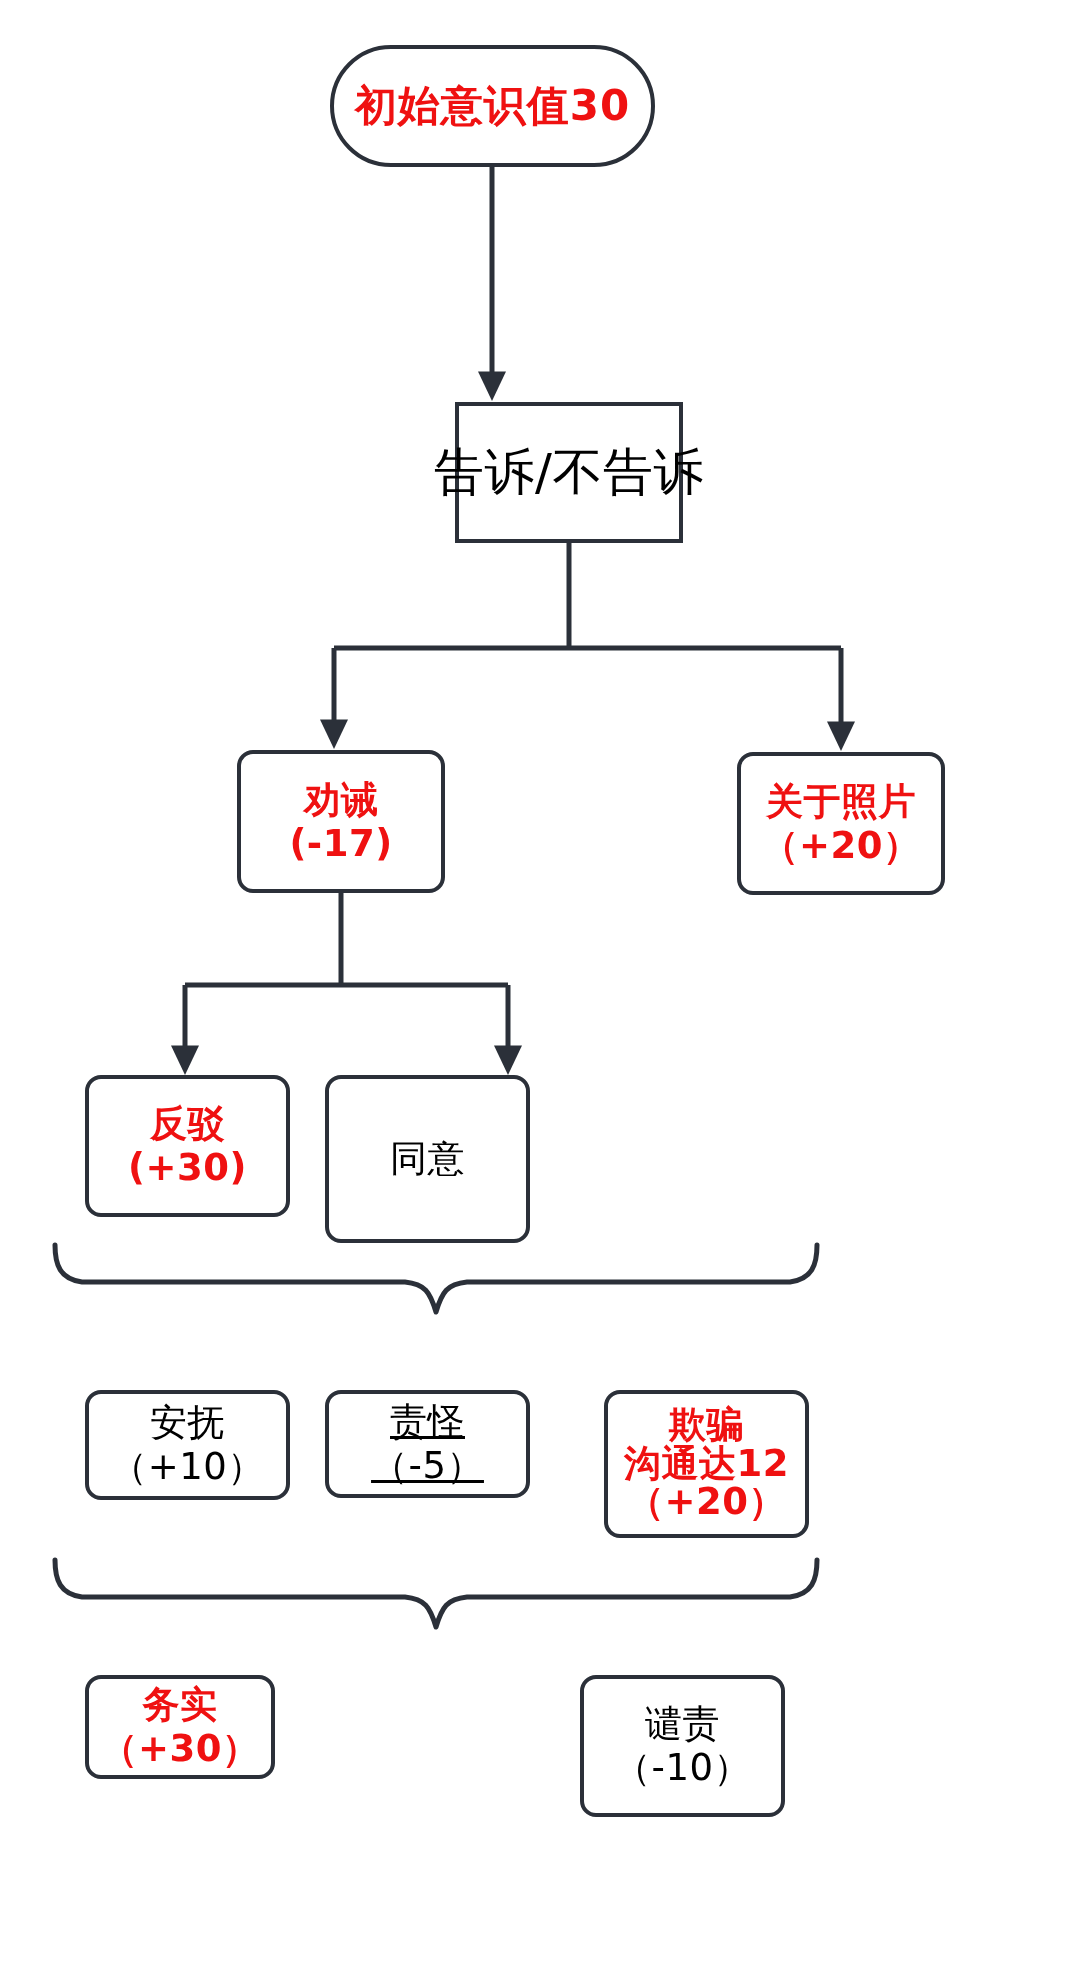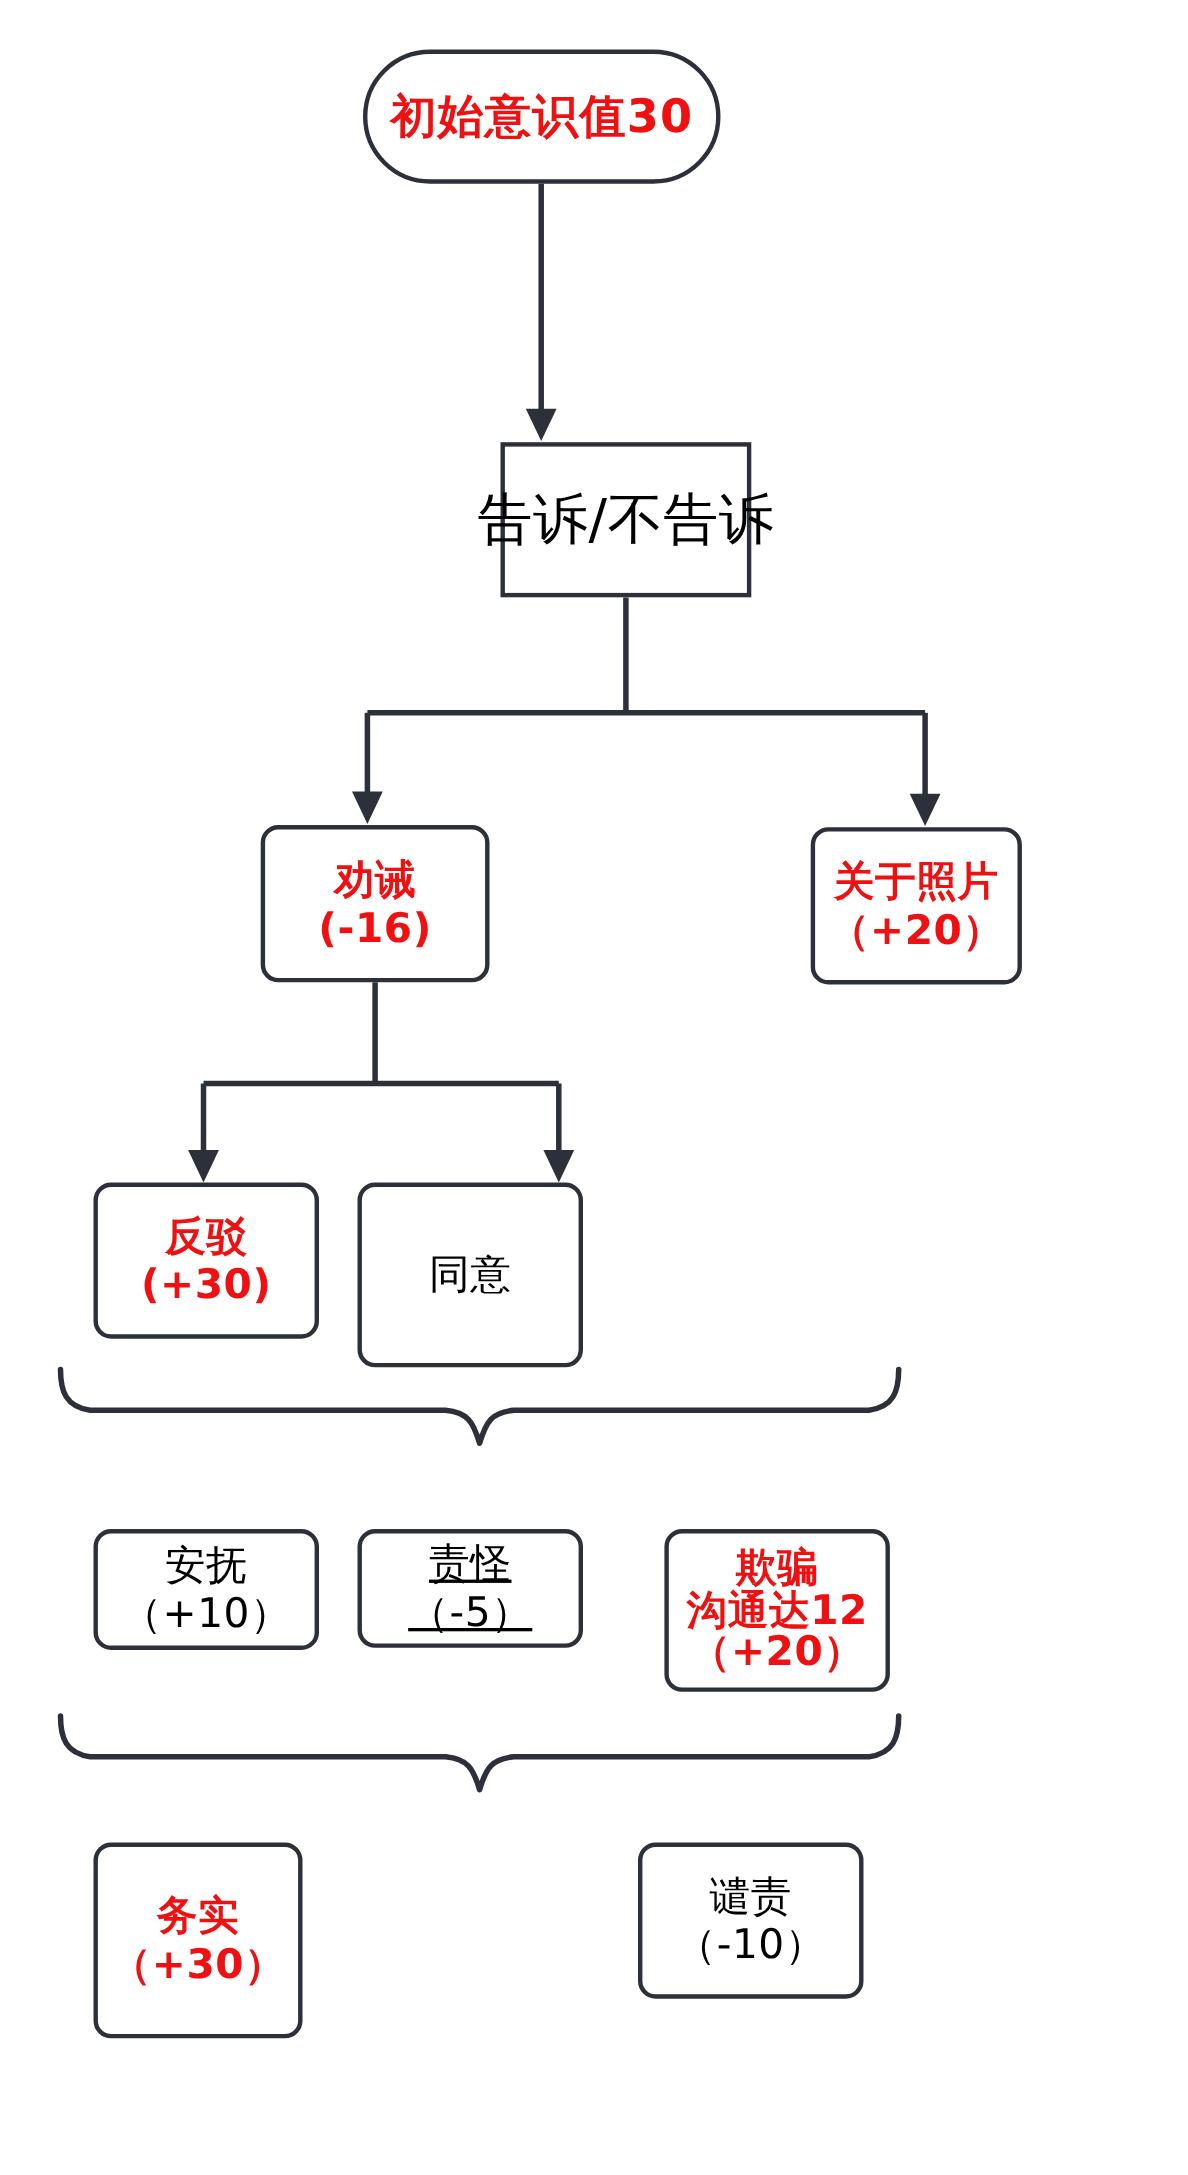--- a/index.html
+++ b/index.html
@@ -120,24 +120,24 @@
   <div class="node stadium title" style="left:330px; top:45px; width:325px; height:122px;">
     <span class="ln">初始意识值30</span>
   </div>
 
   <div class="node sharp plain big" style="left:455px; top:402px; width:228px; height:141px;">
     <span class="ln">告诉/不告诉</span>
   </div>
 
   <div class="node rounded accent" style="left:237px; top:750px; width:208px; height:143px;">
     <span class="ln">劝诫</span>
-    <span class="ln">(-16)</span>
+    <span class="ln">(-17)</span>
   </div>
 
-  <div class="node rounded accent" style="left:737px; top:752px; width:192px; height:143px;">
+  <div class="node rounded accent" style="left:737px; top:752px; width:208px; height:143px;">
     <span class="ln">关于照片</span>
     <span class="ln">（+20）</span>
   </div>
 
   <div class="node rounded accent" style="left:85px; top:1075px; width:205px; height:142px;">
     <span class="ln">反驳</span>
     <span class="ln">(+30)</span>
   </div>
 
   <div class="node rounded plain" style="left:325px; top:1075px; width:205px; height:168px;">
@@ -153,21 +153,21 @@
     <span class="ln">责怪</span>
     <span class="ln">（-5）</span>
   </div>
 
   <div class="node rounded accent" style="left:604px; top:1390px; width:205px; height:148px; line-height:1.05;">
     <span class="ln">欺骗</span>
     <span class="ln">沟通达12</span>
     <span class="ln">（+20）</span>
   </div>
 
-  <div class="node rounded accent" style="left:85px; top:1675px; width:190px; height:178px;">
+  <div class="node rounded accent" style="left:85px; top:1675px; width:190px; height:104px;">
     <span class="ln">务实</span>
     <span class="ln">（+30）</span>
   </div>
 
   <div class="node rounded plain" style="left:580px; top:1675px; width:205px; height:142px;">
     <span class="ln">谴责</span>
     <span class="ln">（-10）</span>
   </div>
 
 </div>

